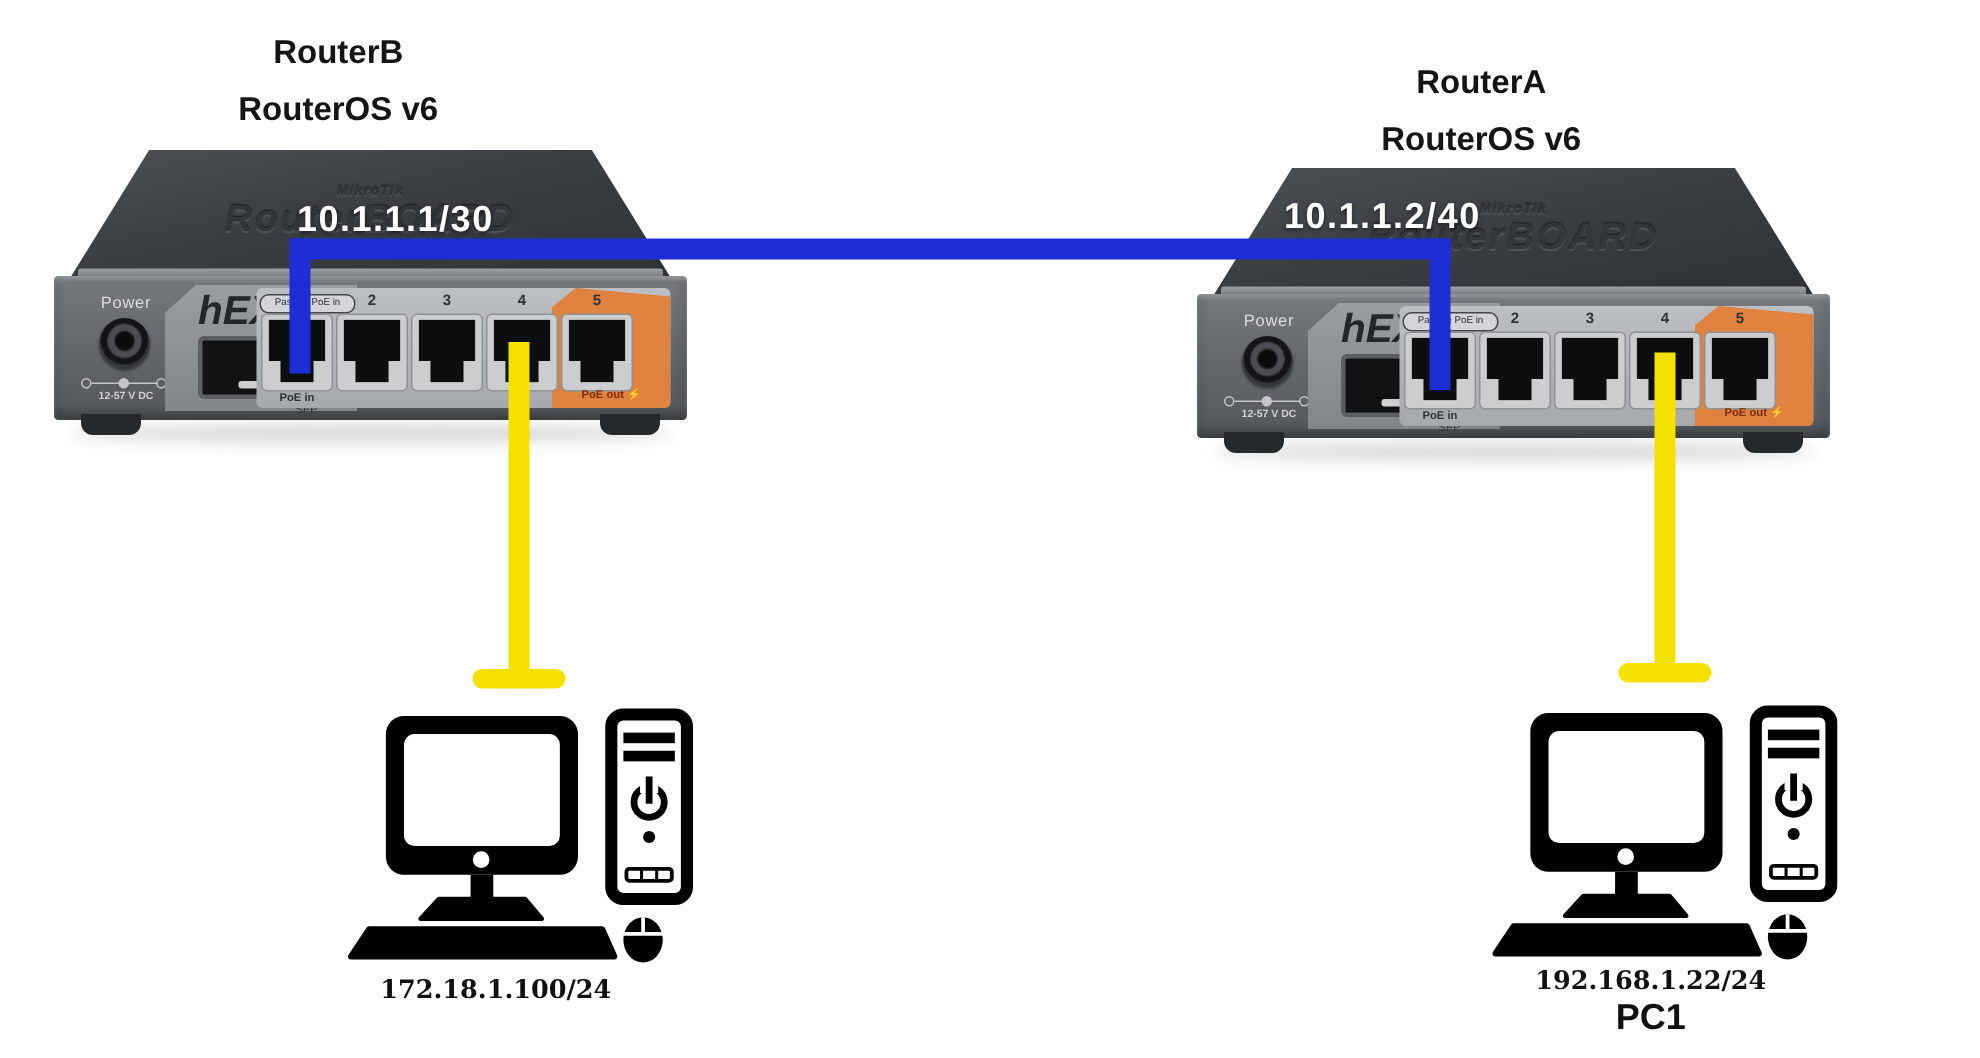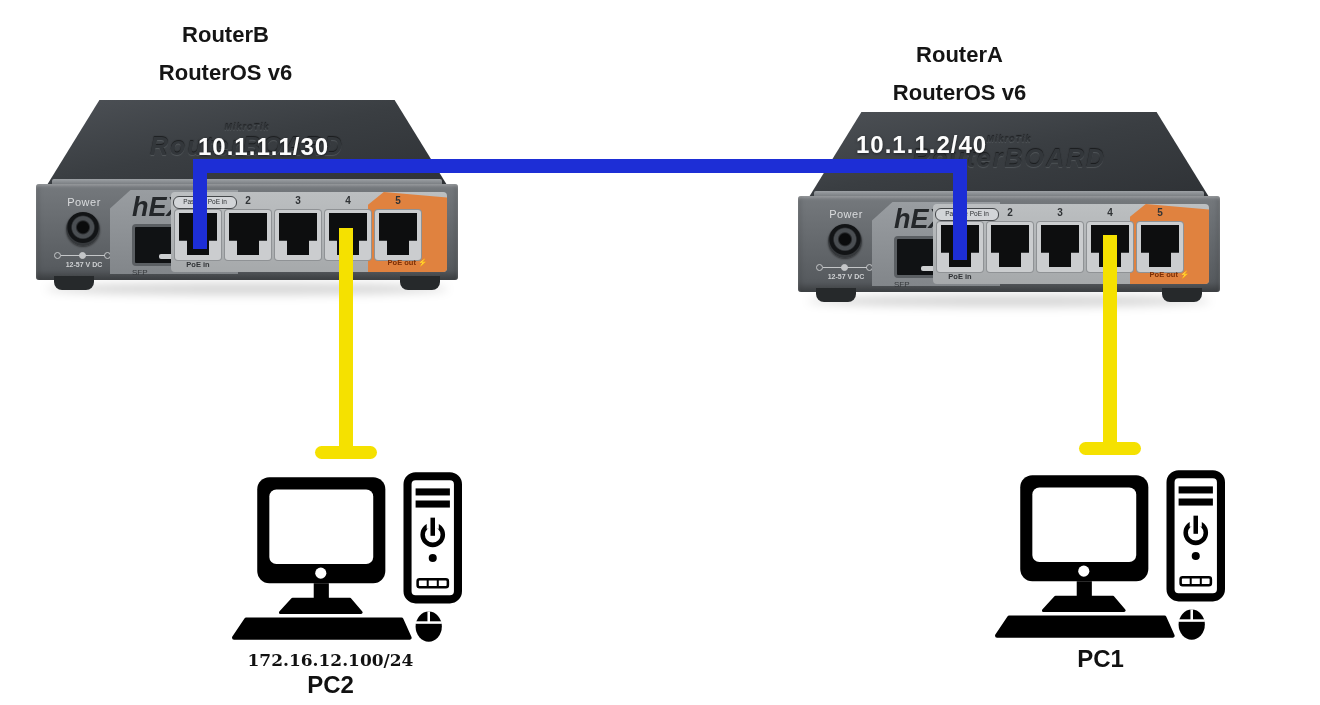--- a/index.html
+++ b/index.html
@@ -52,21 +52,21 @@
           font-size:7px;font-weight:bold;color:#cfd1d3;}
   .r-plate{position:absolute;left:74px;top:90px;width:128px;height:84px;
            background:linear-gradient(#999da1,#82868a);
            clip-path:polygon(16% 0,100% 0,100% 100%,0 100%,0 22%);}
   .r-model{position:absolute;left:96px;top:92px;font-style:italic;font-weight:bold;font-size:27px;color:#24272a;}
   .r-model sub{font-size:13px;font-style:normal;font-weight:bold;}
   .r-sfp{position:absolute;left:96px;top:124px;width:74px;height:36px;background:#101214;
          border:3px solid #5b5f63;border-radius:4px;}
   .r-sfp::after{content:'';position:absolute;left:50%;bottom:4px;width:26px;height:5px;margin-left:-13px;
                 background:#cdcfd1;border-radius:2px;}
-  .r-sfplab{position:absolute;left:96px;top:168px;width:80px;text-align:left;font-size:8px;color:#35383b;}
+  .r-sfplab{position:absolute;left:96px;top:168px;width:80px;text-align:right;font-size:8px;color:#35383b;}
   .r-ports{position:absolute;left:135px;top:92px;width:276px;height:80px;
            background:linear-gradient(#bcbfc1,#a6a9ab);border-radius:4px;z-index:1;}
   .r-orange{position:absolute;left:197px;top:0;width:79px;height:80px;background:#e0823f;
             clip-path:polygon(20% 0,100% 7%,100% 100%,0 100%,0 16%);border-radius:0 4px 4px 0;}
   .r-port{position:absolute;top:18px;width:46px;height:50px;background:#cbcdcf;border-radius:3px;
           box-shadow:0 0 0 1px #8f9295;}
   .r-jackhole{margin:3px auto 0;width:38px;height:42px;background:#0d0e0f;
               clip-path:polygon(0 0,100% 0,100% 66%,79% 66%,79% 100%,21% 100%,21% 66%,0 66%);}
   .p1{left:4px}.p2{left:54px}.p3{left:104px}.p4{left:154px}.p5{left:204px}
   .r-pill{position:absolute;left:2px;top:4px;width:62px;height:11px;border:1px solid #44474a;
@@ -84,21 +84,21 @@
 </style>
 </head>
 <body>
 
 <div class="stage">
 
   <div class="node-title" style="left:118px;top:16px;width:215px;">
     <div>RouterB</div>
     <div>RouterOS v6</div>
   </div>
-  <div class="node-title" style="left:852px;top:36px;width:215px;">
+  <div class="node-title" style="left:880px;top:36px;width:215px;">
     <div>RouterA</div>
     <div>RouterOS v6</div>
   </div>
 
   <div class="cable blue" style="left:193px;top:159px;width:774px;height:14px;"></div>
   <div class="cable blue" style="left:193px;top:159px;width:14px;height:90px;"></div>
   <div class="cable blue" style="left:953px;top:159px;width:14px;height:101px;"></div>
 
   <div class="cable yellow" style="left:339px;top:228px;width:14px;height:222px;"></div>
   <div class="cable yellow tbar" style="left:315px;top:446px;width:62px;height:13px;"></div>
@@ -248,20 +248,20 @@
     <rect x="186" y="106" width="30" height="8" rx="2" fill="none" stroke="#000" stroke-width="2.5"></rect>
     <line x1="196" y1="106" x2="196" y2="114" stroke="#000" stroke-width="2"></line>
     <line x1="206" y1="106" x2="206" y2="114" stroke="#000" stroke-width="2"></line>
     <path d="M16 146 L170 146 L178 164 L4 164 Z" fill="#000" stroke="#000" stroke-width="4" stroke-linejoin="round"></path>
     <ellipse cx="197" cy="153" rx="13" ry="15" fill="#000"></ellipse>
     <line x1="184" y1="149" x2="210" y2="149" stroke="#fff" stroke-width="2.5"></line>
     <line x1="197" y1="138" x2="197" y2="149" stroke="#fff" stroke-width="2.5"></line>
   </svg>
 
   <div class="pc-caption" style="left:228px;top:650px;width:205px;">
-    <div class="pc-ip">172.16.12.100/24</div>
-    <div class="pc-name">PC2</div>
+    <div class="pc-ip">172.18.1.100/24</div>
   </div>
   <div class="pc-caption" style="left:998px;top:644px;width:205px;">
+    <div class="pc-ip">192.168.1.22/24</div>
     <div class="pc-name">PC1</div>
   </div>
 
 </div>
 
 </body></html>

